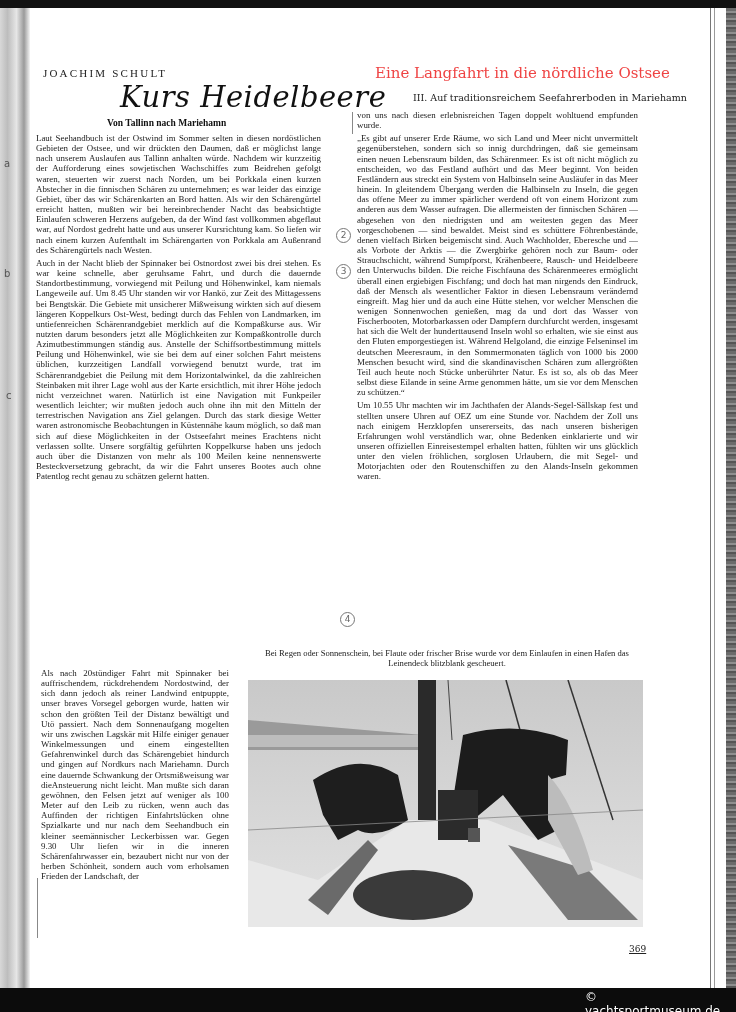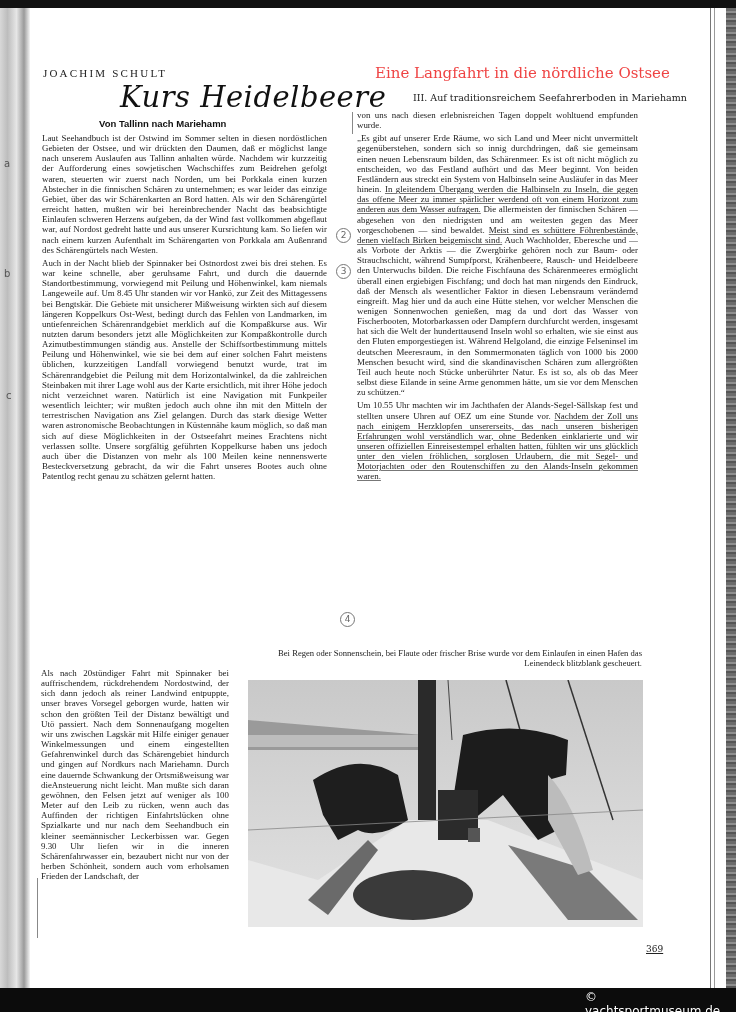--- a/index.html
+++ b/index.html
@@ -16,34 +16,34 @@
     background: linear-gradient(to right, #d8d8d8 0%, #bdbdbd 25%, #e6e6e6 55%, #9a9a9a 80%, #f5f5f5 100%); }
   .right-edge { position: absolute; left: 726px; top: 8px; width: 10px; height: 980px;
     background: repeating-linear-gradient(180deg, #6b6b6b 0 3px, #8e8e8e 3px 5px, #555 5px 7px); }
   .right-rule1 { position: absolute; left: 710px; top: 8px; width: 1px; height: 980px; background: #777; }
   .right-rule2 { position: absolute; left: 714px; top: 8px; width: 1px; height: 980px; background: #9a9a9a; }
 
   .author { position: absolute; left: 43px; top: 67px; font-size: 11px; letter-spacing: 2.2px; font-family: Liberation Serif, serif; color: #222; }
   .title { position: absolute; left: 120px; top: 80px; font-size: 29px; font-style: italic; font-family: "DejaVu Serif", serif; color: #111; letter-spacing: 0.5px; }
   .series-title { position: absolute; left: 375px; top: 64px; font-size: 15px; font-family: "DejaVu Serif", serif; color: #ef4444; }
   .subtitle-right { position: absolute; left: 383px; top: 92px; font-size: 9.5px; font-family: "DejaVu Serif", serif; color: #222; margin-left: 30px; }
-  .section-head { position: absolute; left: 99px; top: 118px; font-size: 9.5px; font-weight: bold; font-family: Liberation Sans, sans-serif; color: #111; }
+  .section-head { position: absolute; left: 107px; top: 118px; font-size: 9.5px; font-weight: bold; font-family: Liberation Serif, serif; color: #111; }
 
   .col { position: absolute; font-size: 8.9px; line-height: 10.15px; text-align: justify; font-family: "Liberation Serif", serif; color: #222; }
   .col p { margin: 0 7px 3px 0; }
-  .col-left { left: 42px; top: 133px; width: 292px; }
+  .col-left { left: 36px; top: 133px; width: 292px; }
   .col-left-narrow { left: 41px; top: 668px; width: 195px; font-family: Liberation Serif, serif; }
   .col-right { left: 357px; top: 110px; width: 288px; }
 
-  .ul { text-decoration: underline; text-decoration-color: #777; }
+  .ul { text-decoration-color: #777; }
 
-  .caption { position: absolute; left: 252px; top: 648px; width: 390px; text-align: right; font-size: 8.6px; line-height: 10px; font-family: "Liberation Serif", serif; color: #222; }
+  .caption { position: absolute; left: 252px; top: 648px; width: 390px; text-align: center; font-size: 8.6px; line-height: 10px; font-family: "Liberation Serif", serif; color: #222; }
 
   .photo { position: absolute; left: 248px; top: 680px; width: 395px; height: 247px; overflow: hidden; background: #cfcfcf; }
-  .page-number { position: absolute; left: 646px; top: 944px; font-size: 9px; font-family: "DejaVu Serif", serif; color: #222; text-decoration: underline; }
+  .page-number { position: absolute; left: 629px; top: 944px; font-size: 9px; font-family: "DejaVu Serif", serif; color: #222; text-decoration: underline; }
   .watermark { position: absolute; left: 585px; top: 990px; font-size: 12px; font-family: "DejaVu Sans", sans-serif; color: #ffffff; text-shadow: 1px 1px 1px #000; }
 
   .margin-note { position: absolute; font-size: 10px; font-family: "DejaVu Sans", sans-serif; color: #555; }
   .circle-num { position: absolute; width: 13px; height: 13px; border: 1px solid #777; border-radius: 50%; font-size: 9px; line-height: 13px; text-align: center; font-family: "DejaVu Sans", sans-serif; color: #666; background: transparent; }
   .pencil-bar { position: absolute; width: 1px; background: #888; }
 </style>
 </head>
 <body>
 
 <div class="frame-top"></div>

